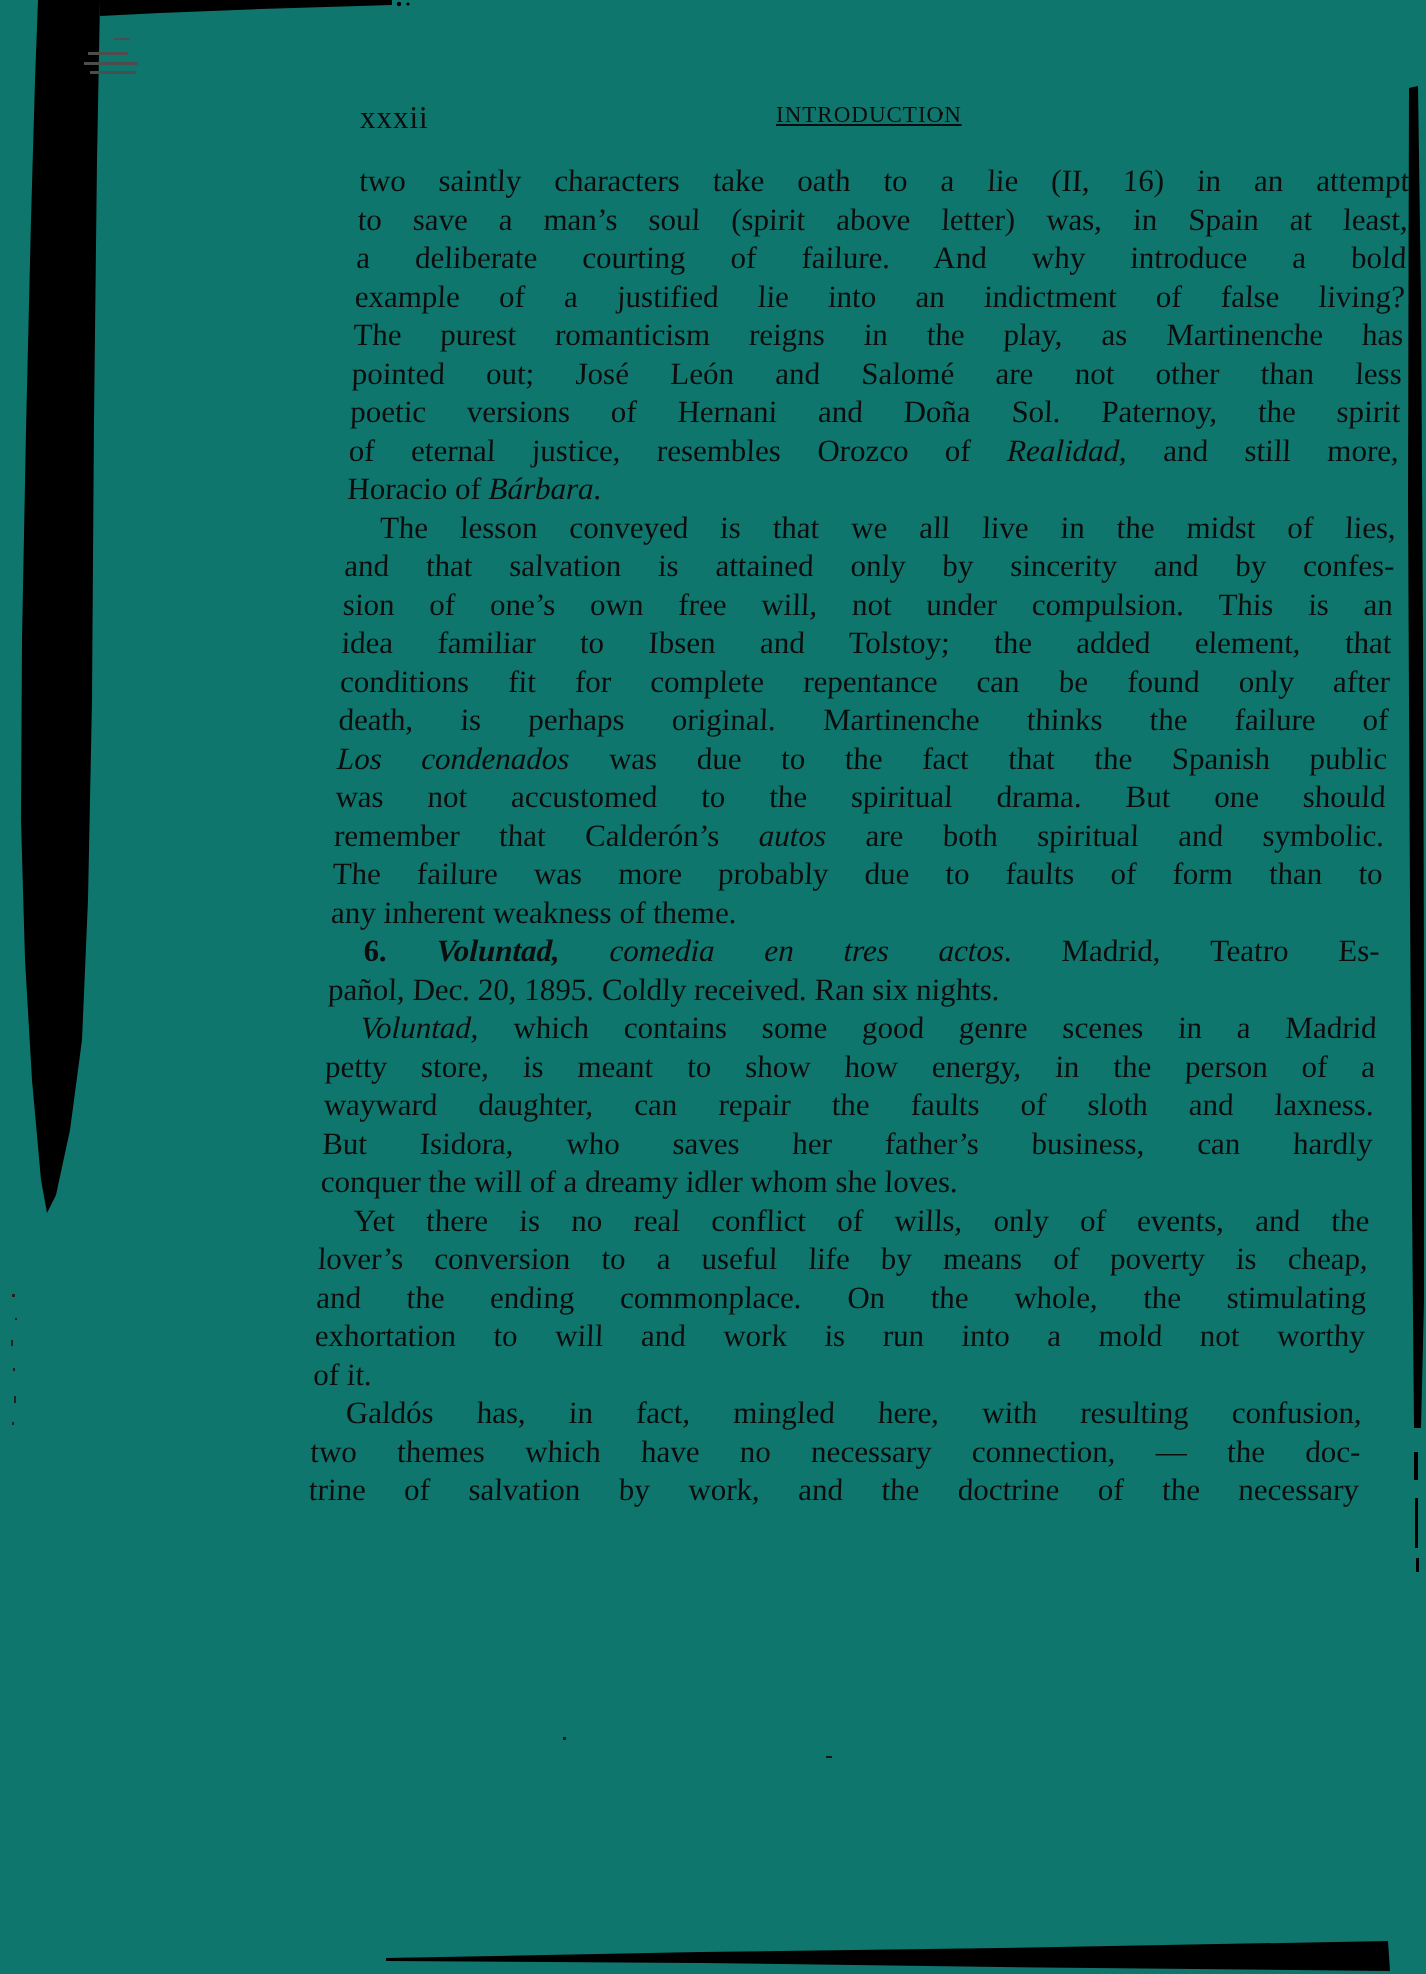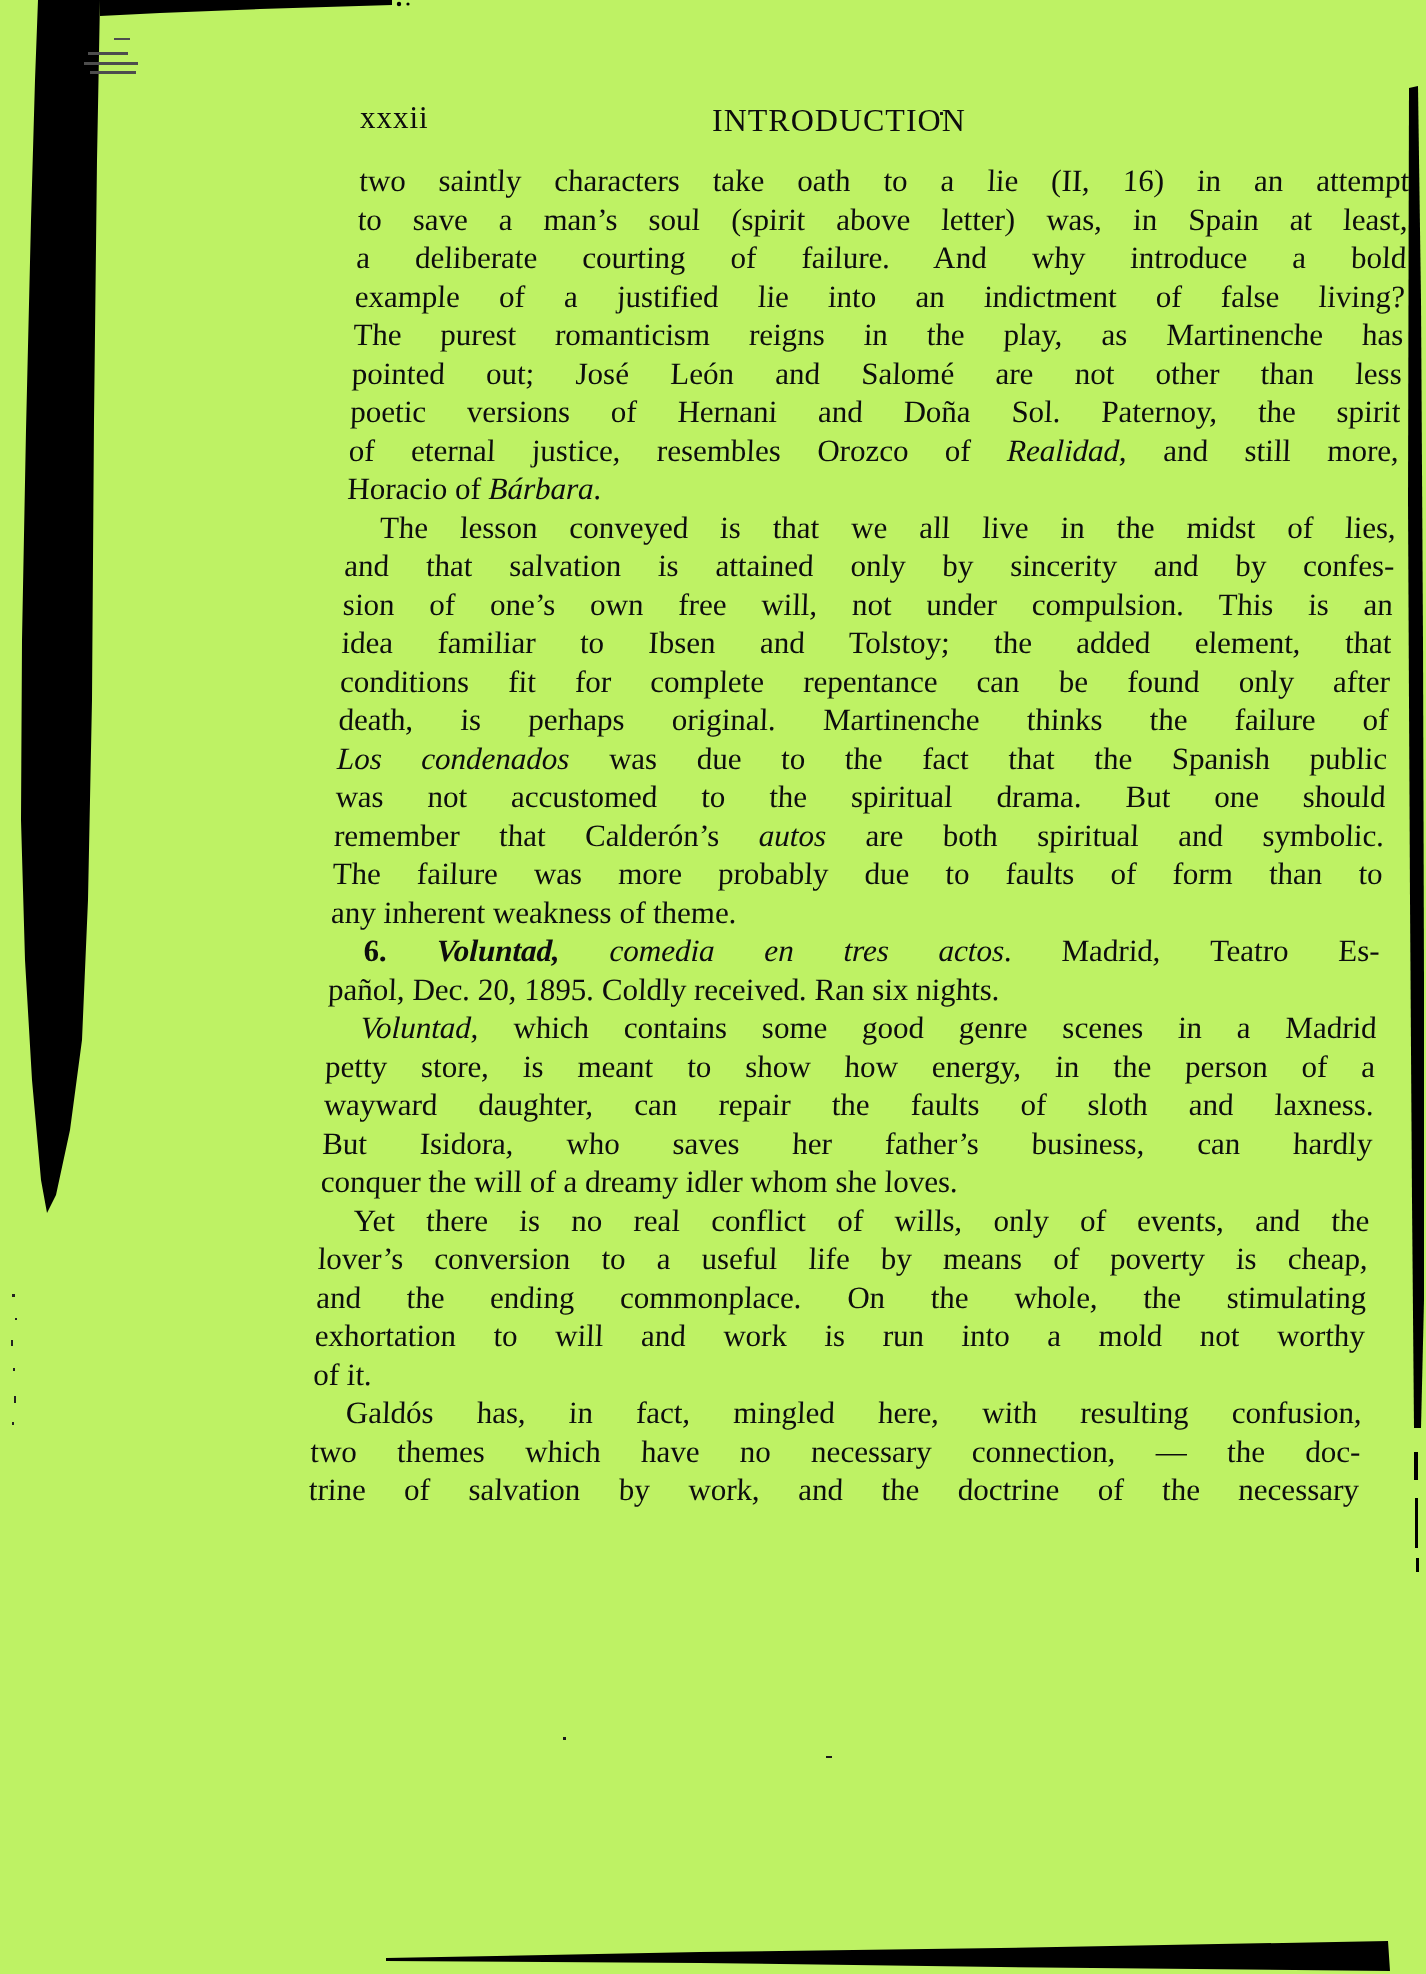--- a/index.html
+++ b/index.html
@@ -1,32 +1,32 @@
 <!DOCTYPE html>
 <html><head>
 <meta charset="utf-8">
 <style>
   html,body{margin:0;padding:0;background:#e8e8e8;}
   .page{
     position:relative;
     width:1426px;height:1974px;
-    background:#bef264;
+    background:#0f766e;
     overflow:hidden;
     font-family:"Liberation Serif","DejaVu Serif",serif;
     color:#0d0d0d;
   }
   .artifacts{position:absolute;left:0;top:0;width:1426px;height:1974px;pointer-events:none;}
   .header{position:absolute;left:0;top:0;width:1426px;height:160px;}
   .page-number{
     position:absolute;left:360px;top:100px;
     font-size:31px;letter-spacing:1px;
   }
   .running-title{
-    position:absolute;left:712px;top:102px;
-    font-size:32px;letter-spacing:1px;
+    position:absolute;left:776px;top:102px;
+    font-size:23px;letter-spacing:1px;text-decoration:underline;
   }
   .text-block{
     position:absolute;left:360px;top:162px;width:1050px;
     transform:skewX(-2.2deg);transform-origin:0 0;
     font-size:31px;line-height:38.5px;
   }
   .line{
     text-align:justify;
     text-align-last:justify;
     white-space:normal;

